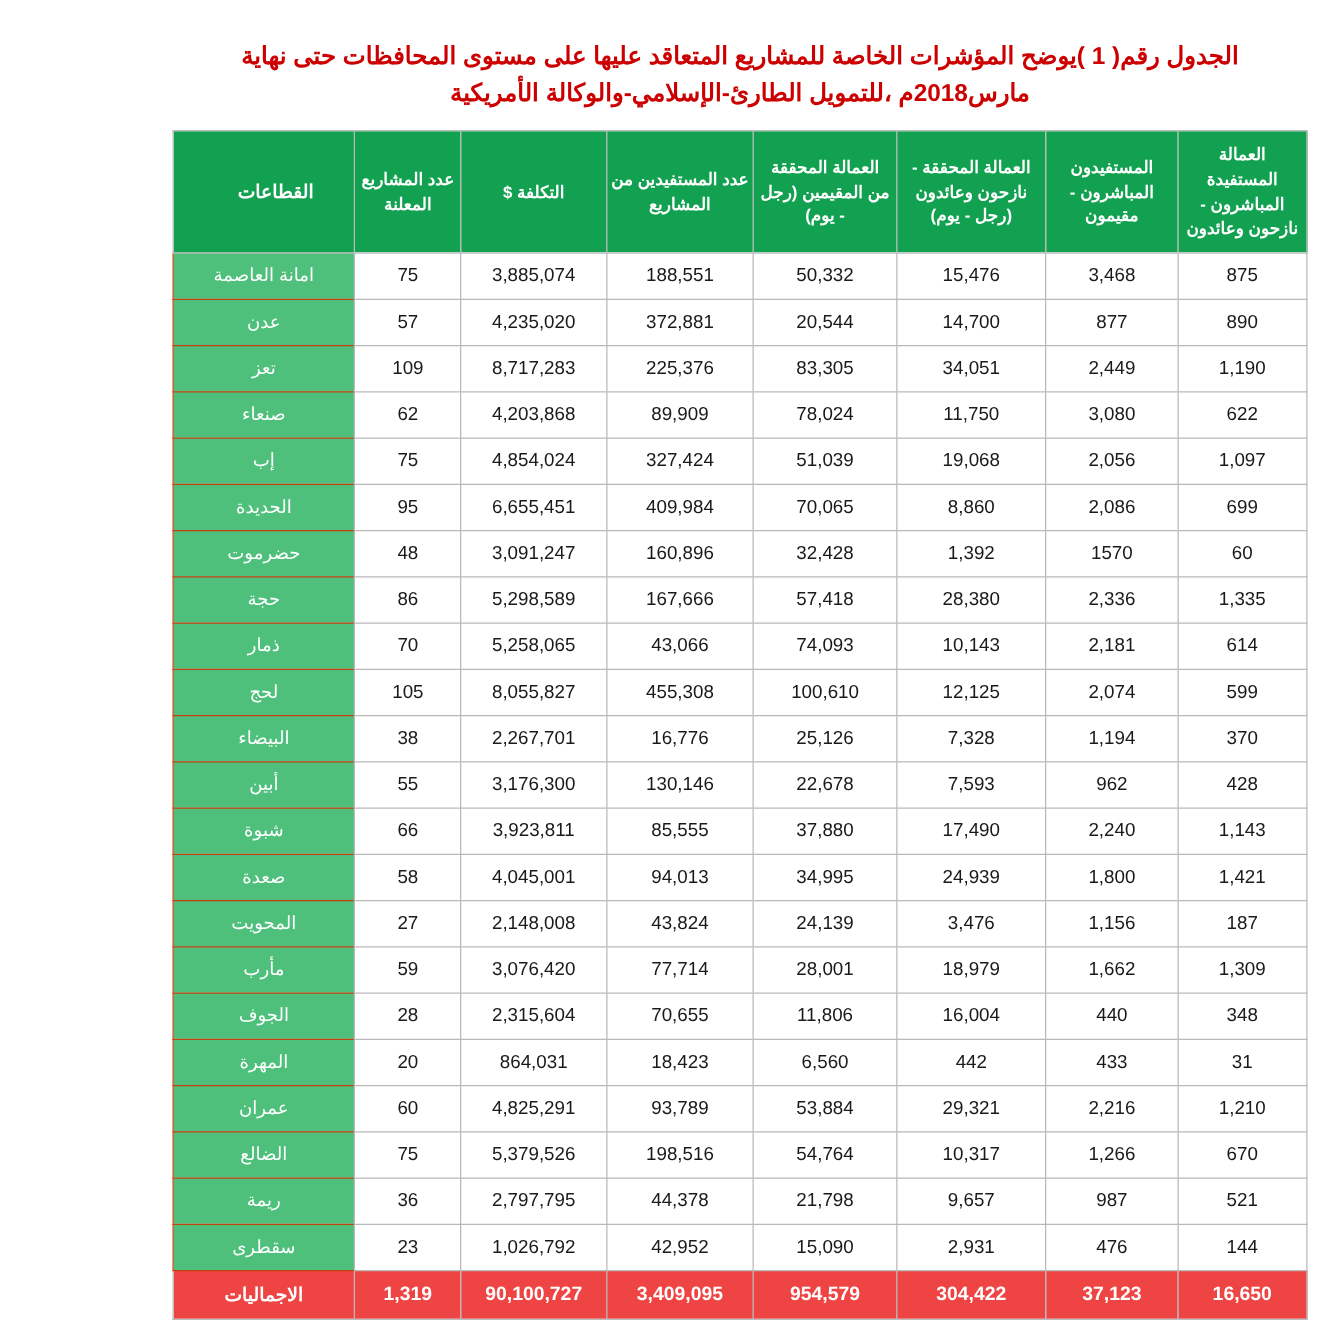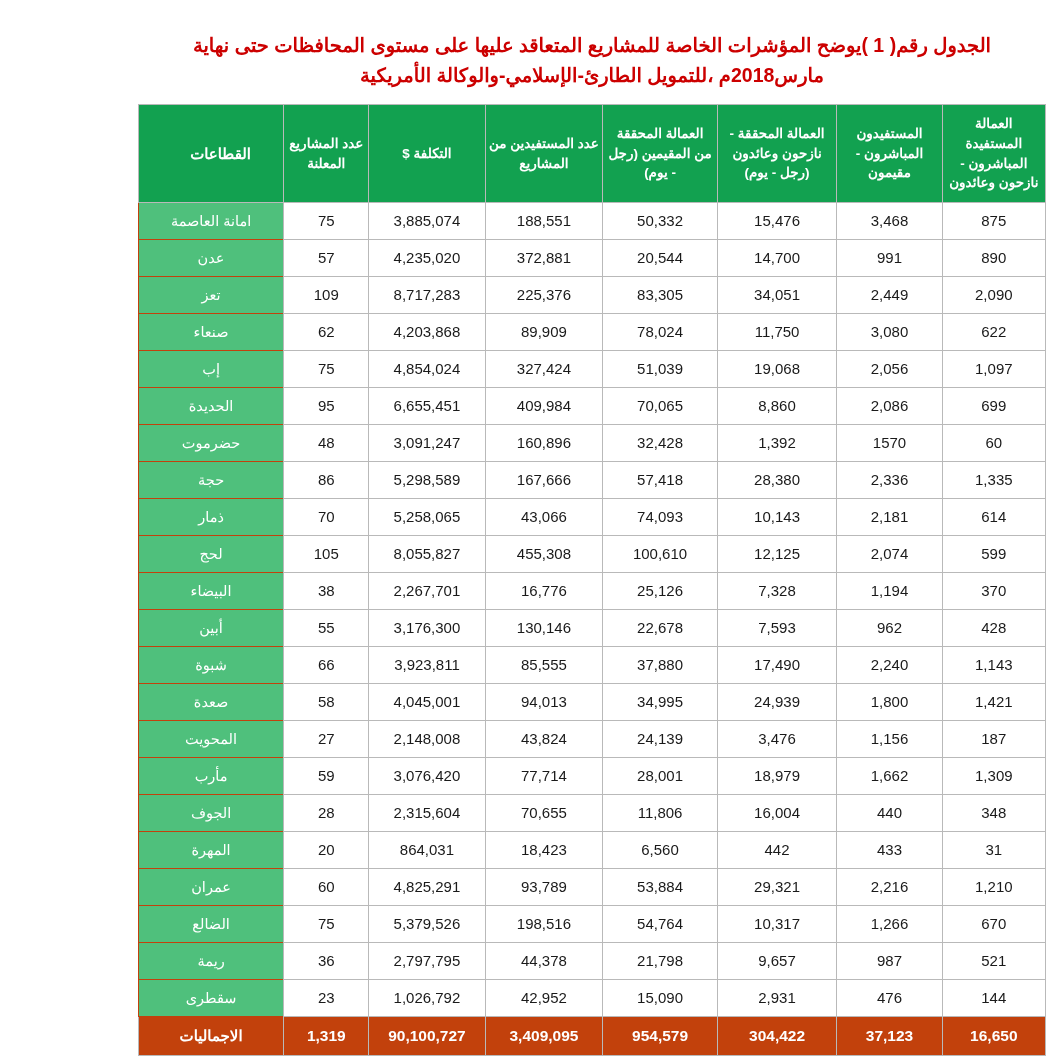--- a/index.html
+++ b/index.html
@@ -65,21 +65,21 @@
     height: 20px;
   }
   tbody td.sector {
     background: #4fc07c;
     color: #ffffff;
     font-weight: normal;
     font-size: 14.5px;
     border: 1px solid #c2410c;
   }
   tfoot td {
-    background: #c2410c;
+    background: #ef4444;
     color: #ffffff;
     font-weight: bold;
     font-size: 15.5px;
     padding: 10px 4px;
     border: 1px solid #ffffff;
   }
   tfoot td.sector {
     font-size: 15px;
   }
   
@@ -128,30 +128,30 @@
           <td>3,468</td>
           <td>15,476</td>
           <td>50,332</td>
           <td>188,551</td>
           <td>3,885,074</td>
           <td>75</td>
           <td class="sector">امانة العاصمة</td>
         </tr>
         <tr>
           <td>890</td>
-          <td>991</td>
+          <td>877</td>
           <td>14,700</td>
           <td>20,544</td>
           <td>372,881</td>
           <td>4,235,020</td>
           <td>57</td>
           <td class="sector">عدن</td>
         </tr>
         <tr>
-          <td>2,090</td>
+          <td>1,190</td>
           <td>2,449</td>
           <td>34,051</td>
           <td>83,305</td>
           <td>225,376</td>
           <td>8,717,283</td>
           <td>109</td>
           <td class="sector">تعز</td>
         </tr>
         <tr>
           <td>622</td>

